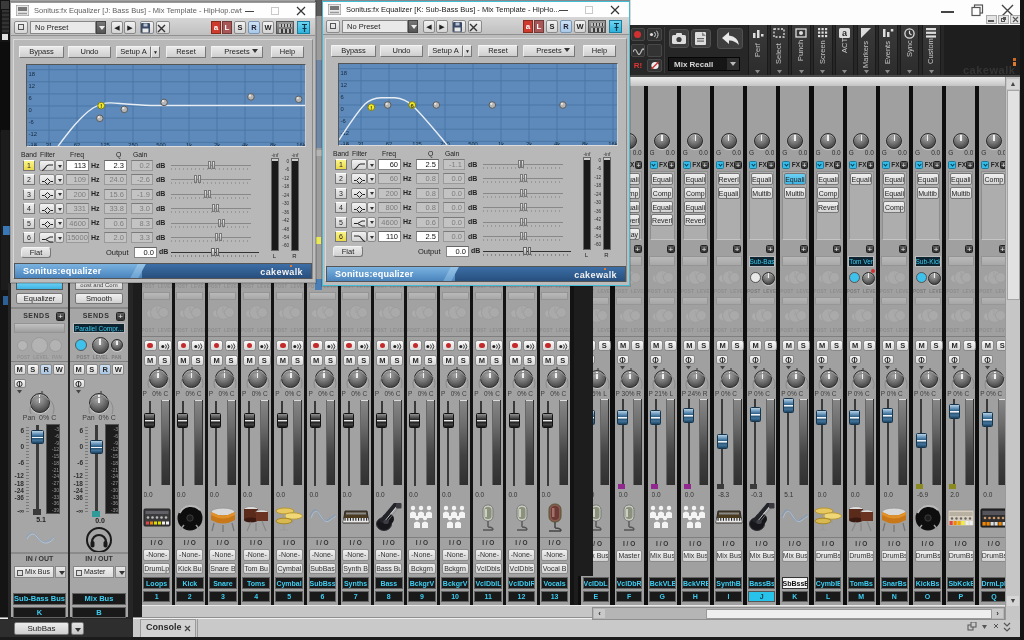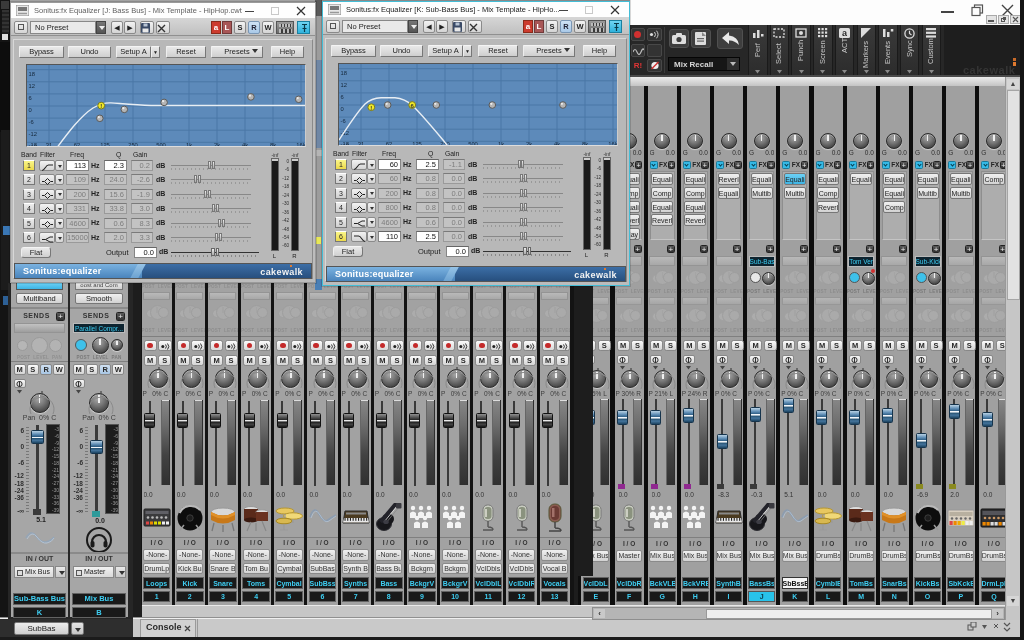--- a/index.html
+++ b/index.html
@@ -1783,21 +1783,21 @@
 <div class="a tx" style="left:404.3px;top:540px;width:25.2px;height:8px;color:#333;font-size:6.5px;font-weight:bold;text-align:center">I / O</div>
 <div class="a" style="left:403.8px;top:550.0px;width:26.2px;height:11.5px;font-size:7px;font-weight:normal;line-height:10.5px;color:#333;text-align:center;overflow:hidden;white-space:nowrap;background:linear-gradient(#efefef,#d2d2d2);border:1px solid #8a8a8a;border-radius:2px">DrumBs</div>
 <div class="a lbl" style="left:403.5px;top:577px;width:26.8px;height:12px;font-size:7px;line-height:11px">DrmLpB</div>
 <div class="a lbl" style="left:403.5px;top:591px;width:26.8px;height:11px;font-size:7px;line-height:10px">Q</div>
 </div>
 <div class="a" style="left:574px;top:283px;width:19px;height:293px;background:#1d1d1d"></div>
 <div class="a" style="left:574px;top:576px;width:4px;height:29px;background:#1d1d1d"></div>
 <div class="a" style="left:8px;top:283px;width:125px;height:336px;background:#262626"></div>
 <div class="a" style="left:11px;top:283px;width:57px;height:334px;background:#a6a6a6"></div>
 <div class="a" style="left:16px;top:283px;width:47px;height:7px;background:linear-gradient(#6cd0f4,#3eb4e4);border:1px solid #555;border-top:none"></div>
-<div class="a" style="left:16px;top:292.5px;width:47px;height:11.5px;background:linear-gradient(#f0f0f0,#d2d2d2);border:1px solid #777;border-radius:2px;color:#222;font-size:7.5px;line-height:10.5px;text-align:center">Multiband</div>
+<div class="a" style="left:16px;top:292.5px;width:47px;height:11.5px;background:linear-gradient(#f0f0f0,#d2d2d2);border:1px solid #777;border-radius:2px;color:#222;font-size:7.5px;line-height:10.5px;text-align:center">Equalizer</div>
 <div class="a" style="left:11px;top:307px;width:57px;height:2px;background:#8a8a8a"></div>
 <div class="a tx" style="left:15px;top:312px;width:43px;height:8px;color:#333;font-size:7px;font-weight:bold;text-align:center;letter-spacing:.5px">SENDS</div>
 <div class="a" style="left:56px;top:312px;width:9px;height:9px;background:linear-gradient(#5a5a5a,#333);border:1px solid #222;border-radius:1.5px;color:#eee;font-size:8px;line-height:8px;text-align:center">+</div>
 <div class="a" style="left:14px;top:323px;width:51px;height:10px;background:linear-gradient(#c2c2c2,#9e9e9e);border:1px solid #949494"></div>
 <div class="a" style="left:11px;top:336px;width:57px;height:22px;opacity:.5">
 <div class="a" style="left:6px;top:4px;width:11px;height:11px;border-radius:50%;background:#c6c6c6;border:1px solid #8e8e8e"></div>
 <div class="a" style="left:19.5px;top:1px;width:17px;height:17px;border-radius:50%;background:#c0c0c0;border:1px solid #8e8e8e"></div>
 <div class="a" style="left:38px;top:3px;width:13px;height:13px;border-radius:50%;background:#c0c0c0;border:1px solid #8e8e8e"></div>
 </div>
 <div class="a tx" style="left:11.0px;top:355.0px;width:57px;height:5px;opacity:.5;color:#7a7a7a;font-size:4.6px;font-weight:bold;text-align:center;letter-spacing:.2px">POST&nbsp;&nbsp;LEVEL&nbsp;&nbsp;PAN</div>

